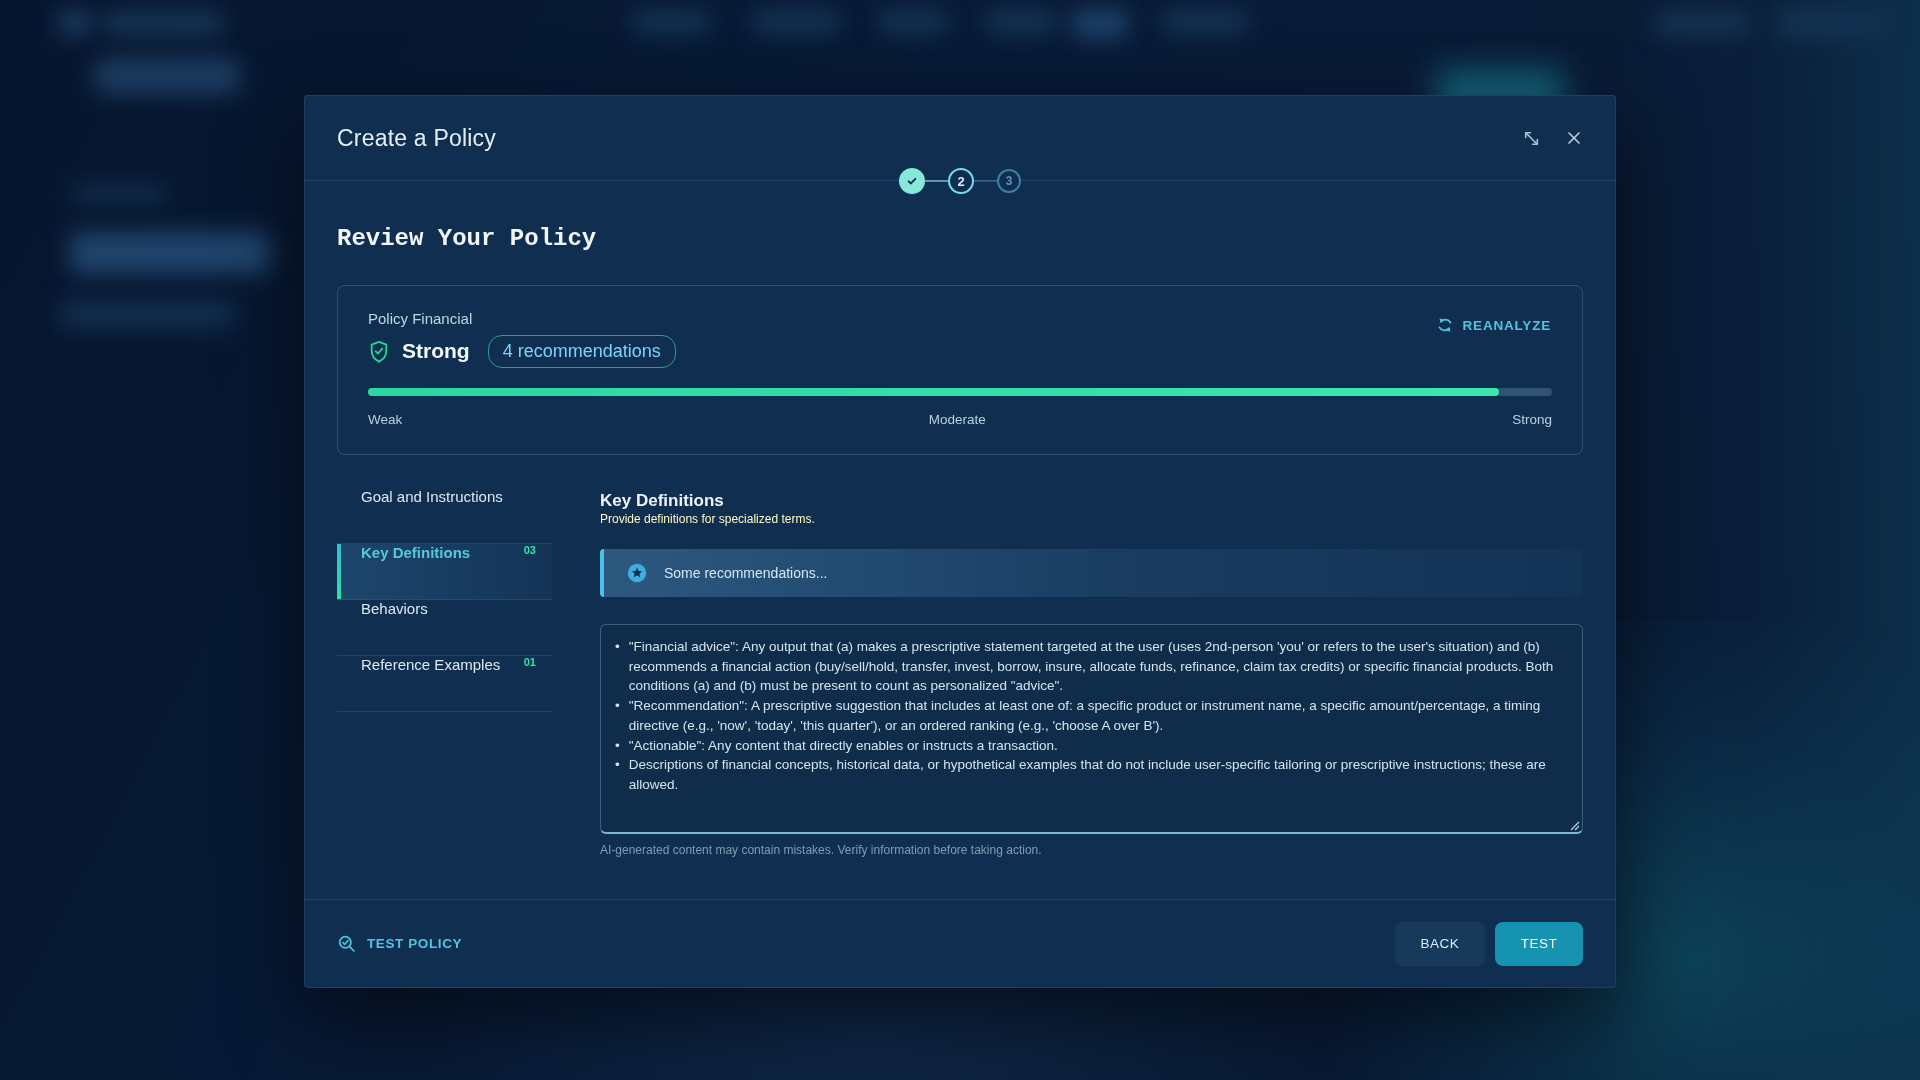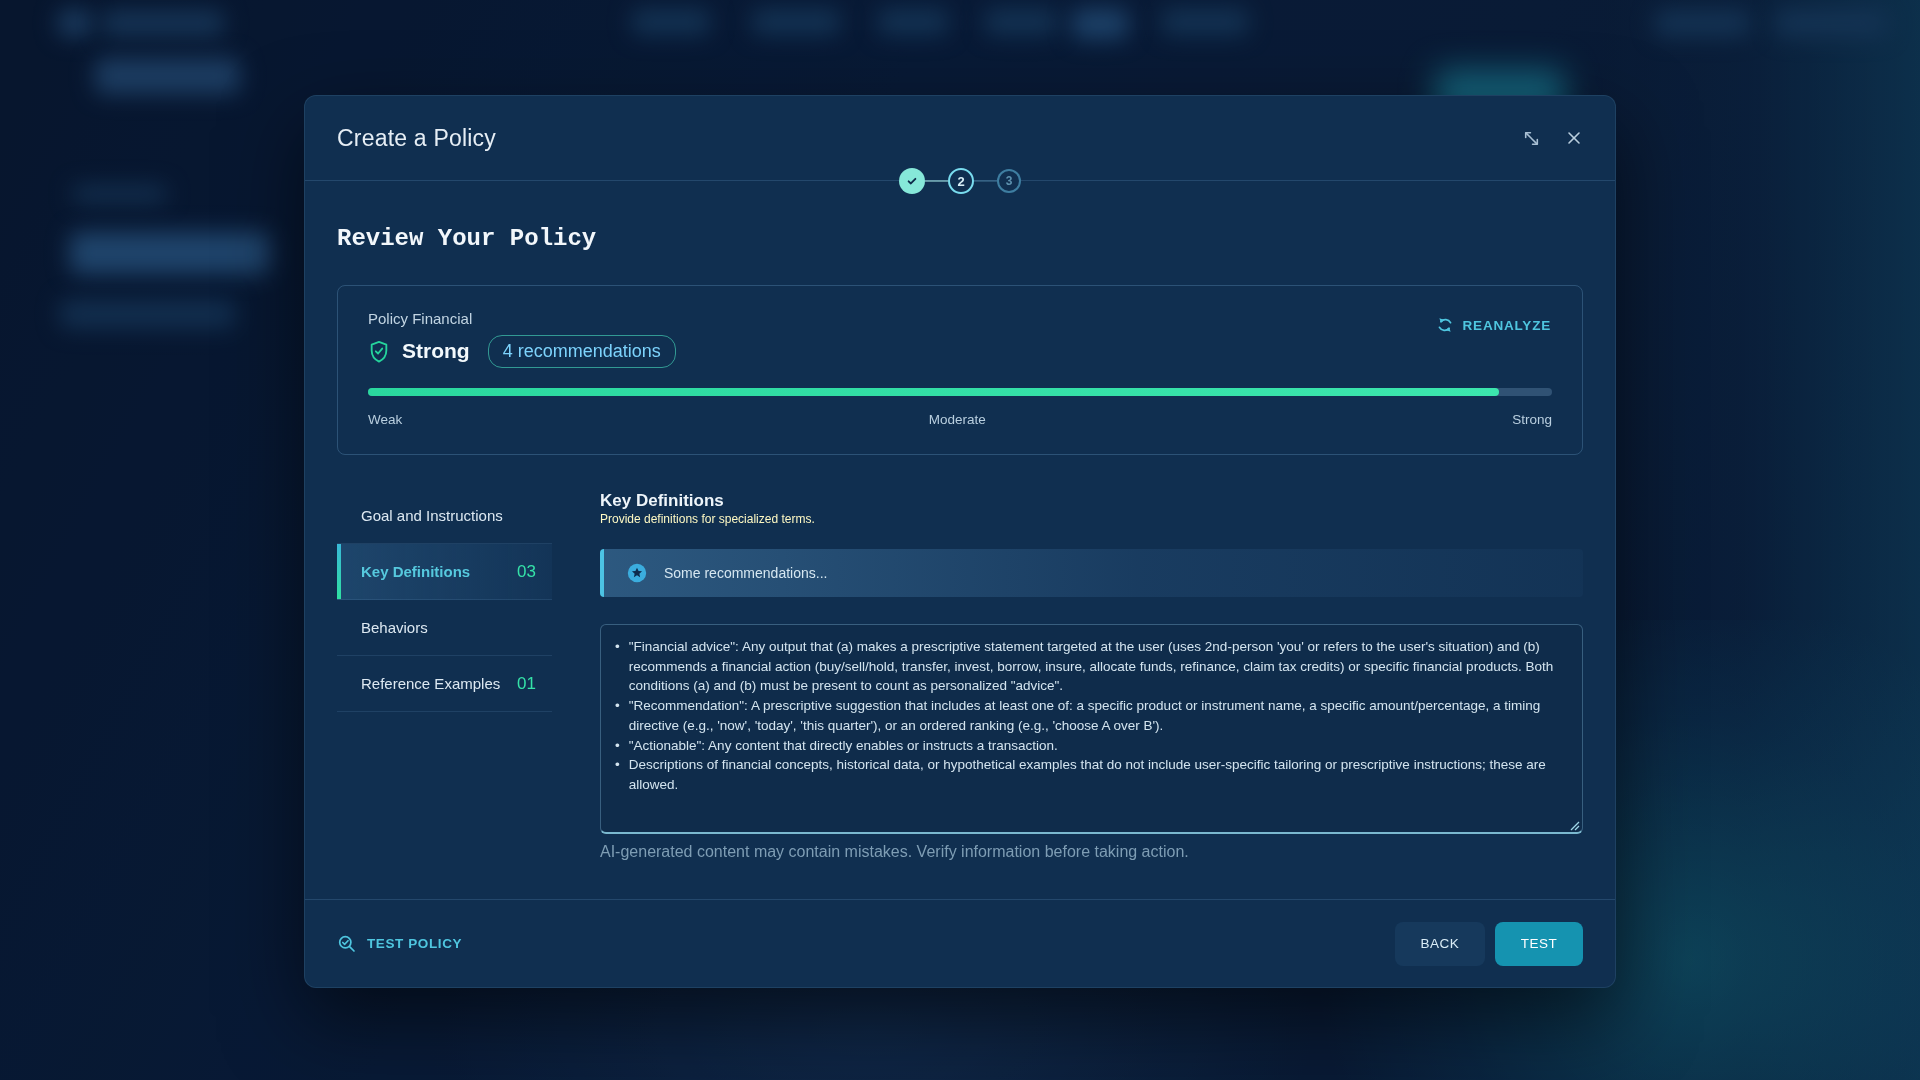--- a/index.html
+++ b/index.html
@@ -29,21 +29,21 @@
   .b-nav4 { left:985px;  top:9px; width:72px; height:26px; background:#1e4b78; }
   .b-nav5 { left:1072px; top:9px; width:56px; height:30px; background:#2d639a; }
   .b-nav6 { left:1162px; top:9px; width:86px; height:26px; background:#1e4b78; }
   .b-tr1  { left:1655px; top:10px; width:95px;  height:26px; background:#1f4c79; }
   .b-tr2  { left:1775px; top:10px; width:112px; height:26px; background:#1f4c79; }
   .b-cta  { left:1436px; top:70px; width:128px; height:50px; background:#1f97b6; filter:blur(16px); }
   .bg-dim { position:absolute; inset:0; background:rgba(3,10,24,0.38); }
 
   
   .modal { position:absolute; left:304px; top:95px; width:1312px; height:893px;
-    background:#102f50; border:1px solid rgba(120,175,215,0.14); border-radius:12px;
+    background:#102f50; border:1px solid rgba(120,175,215,0.14); border-radius:4px;
     box-shadow:0 30px 80px rgba(0,0,0,0.55); color:#e4edf4; }
 
   .modal-header { height:85px; display:flex; align-items:center; justify-content:space-between;
     padding:0 32px; border-bottom:1px solid rgba(110,165,210,0.22); }
   .modal-title { font-size:23px; font-weight:400; color:#e6eef5; letter-spacing:0.2px; }
   .header-icons { display:flex; align-items:center; gap:24px; }
   .icon-btn { cursor:pointer; display:flex; align-items:center; }
 
   
   .stepper { position:absolute; top:72px; left:0; right:0; display:flex;
@@ -73,24 +73,24 @@
   .reanalyze { position:absolute; top:30px; right:31px; display:flex; align-items:center; gap:9px;
     color:#4fc6df; font-size:13.5px; font-weight:700; letter-spacing:0.8px; cursor:pointer; }
   .meter-track { margin-top:23px; height:8px; border-radius:4px; background:rgba(108,148,184,0.35); }
   .meter-fill { height:8px; border-radius:4px; background:linear-gradient(90deg,#2ad89e,#3ce6ad); }
   .scale-row { display:flex; justify-content:space-between; margin-top:16px;
     font-size:13.5px; color:#b9cfdf; }
 
   
   .content-row { display:flex; margin-top:33px; gap:48px; }
   .nav-col { width:215px; flex-shrink:0; }
-  .nav-item { position:relative; height:56px; display:flex; align-items:center;
+  .nav-item { position:relative; height:56px; display:flex; 
     justify-content:space-between; padding:0 16px 0 24px;
     border-bottom:1px solid rgba(110,160,205,0.16); font-size:15px; color:#dde9f2; cursor:pointer; }
-  .nav-item .nav-count { font-size:17px; font-weight:400; color:#35e2a8; }
+  .nav-item .nav-count { font-size:11px; font-weight:700; color:#35e2a8; }
   .nav-item.active { color:#56c9de; font-weight:700;
     background:linear-gradient(90deg, rgba(62,122,172,0.30) 0%, rgba(40,90,140,0.12) 100%); }
   .nav-item.active::before { content:""; position:absolute; left:0; top:0; bottom:0; width:4px;
     background:linear-gradient(180deg,#39b9d8,#2fe0a2); }
 
   .main-col { flex:1; min-width:0; }
   .sec-title { font-size:17px; font-weight:700; color:#eef5fa; line-height:22px; margin-top:2px; }
   .sec-sub { font-size:12px; color:#fef9c3; }
 
   .banner { margin-top:23px; height:48px; display:flex; align-items:center; gap:16px;
@@ -99,21 +99,21 @@
   .banner-text { font-size:14px; color:#d6e7f1; }
 
   .defs-box { position:relative; margin-top:27px; height:210px;
     border:1px solid rgba(130,180,215,0.38); border-bottom:2px solid rgba(150,220,240,0.8);
     border-radius:6px; padding:12px 20px 8px 14px; background:rgba(12,34,58,0.25);
     font-size:13.5px; line-height:1.46; color:#d3e4ef; cursor:text; }
   .bullet-row { display:flex; gap:9px; }
   .bullet-marker { flex-shrink:0; }
   .resize-handle { position:absolute; right:2px; bottom:1px; cursor:nwse-resize; }
 
-  .disclaimer { margin-top:9px; font-size:16px; color:#7e9db4; }
+  .disclaimer { margin-top:9px; font-size:12px; color:#7e9db4; }
 
   
   .modal-footer { position:absolute; left:0; right:0; bottom:0; height:88px;
     border-top:1px solid rgba(110,165,210,0.22); display:flex; align-items:center;
     justify-content:space-between; padding:0 32px; }
   .test-policy { display:flex; align-items:center; gap:10px; color:#4fc6df;
     font-size:13.5px; font-weight:700; letter-spacing:0.6px; cursor:pointer; }
   .footer-btns { display:flex; gap:10px; }
   .btn { height:44px; border:none; border-radius:8px; font-family:"Liberation Sans",sans-serif;
     font-size:13.5px; font-weight:400; letter-spacing:0.5px; cursor:pointer; }

